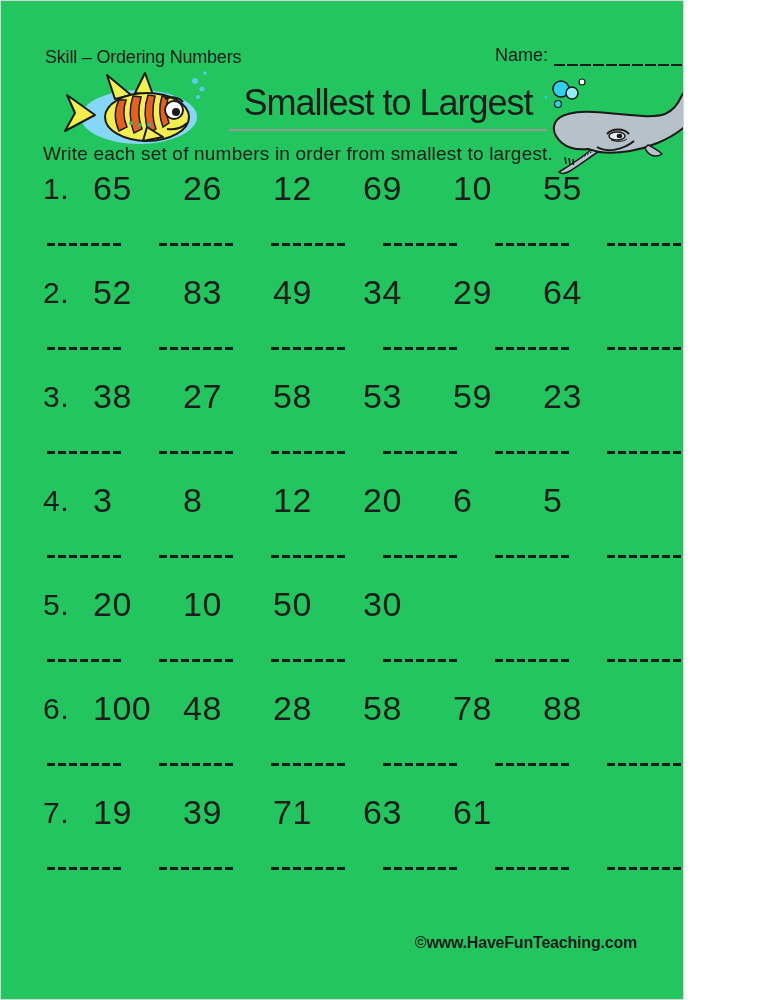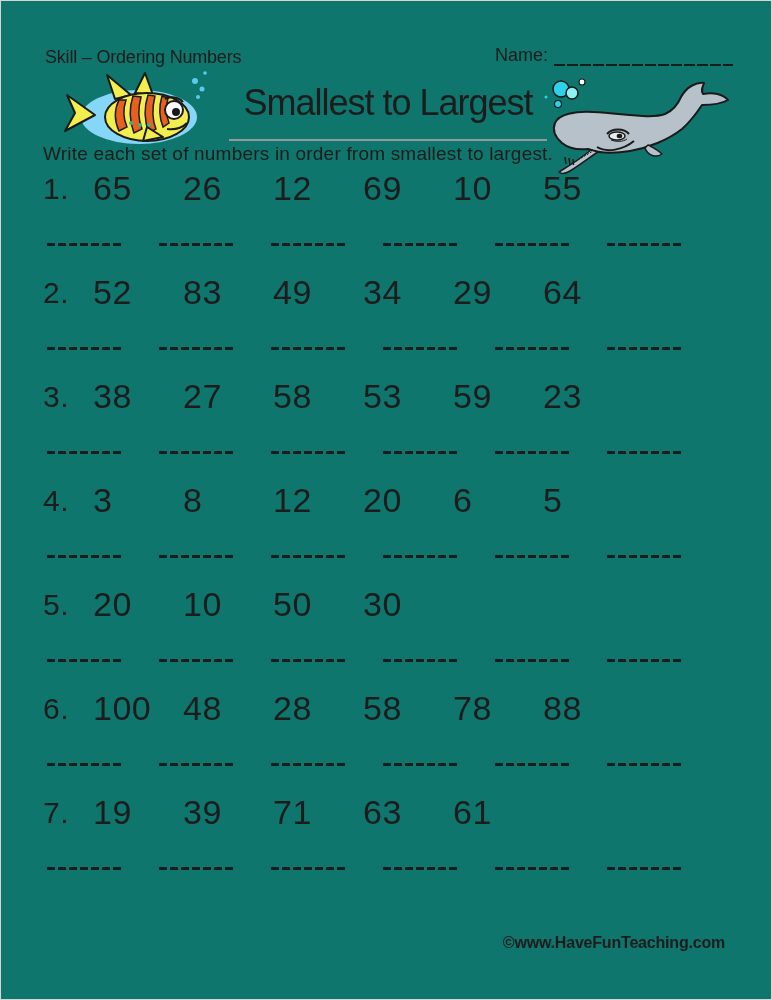--- a/index.html
+++ b/index.html
@@ -1,36 +1,36 @@
 <!DOCTYPE html>
 <html><head>
 <meta charset="utf-8">
 <style>
   html,body { margin:0; padding:0; background:#fff; }
   .sheet {
-    position:relative; width:772px; height:1000px; background:#0f766e;
+    position:relative; width:684px; height:1000px; background:#22c55e;
     border:1px solid #d6d6d6; box-sizing:border-box; overflow:hidden;
     font-family:"Liberation Sans","DejaVu Sans",sans-serif; color:#1c1c1c;
   }
   .skill {
     position:absolute; left:44px; top:46px; font-size:18px; letter-spacing:-0.2px;
     white-space:nowrap;
   }
   .name-row {
     position:absolute; left:494px; top:44px; width:238px; display:flex; align-items:flex-end;
   }
   .name-label { font-size:18px; }
   .name-line {
     flex:1; height:16px; margin-left:6px;
     background:repeating-linear-gradient(to right,#1c1c1c 0 11px,transparent 11px 13px) bottom/100% 2.5px no-repeat;
   }
   .title {
     position:absolute; left:228px; top:82px; width:318px; text-align:center;
     font-size:36px; line-height:40px; letter-spacing:-1px; white-space:nowrap;
-    padding-bottom:16px; border-bottom:2px solid #999999;
+    padding-bottom:6px; border-bottom:2px solid #999999;
   }
   .fish { position:absolute; left:58px; top:64px; width:148px; height:90px; }
   .whale { position:absolute; left:540px; top:76px; width:192px; height:102px; }
   .instruction { position:absolute; left:42px; top:142px; font-size:19px; letter-spacing:0.2px; white-space:nowrap; }
   .problems { position:absolute; left:42px; top:170px; width:700px; }
   .prob { position:relative; height:104px; }
   .vals {
     display:grid; grid-template-columns:50px 90px 90px 90px 90px 90px 90px;
     font-size:34px; line-height:34px; letter-spacing:0.5px;
   }

